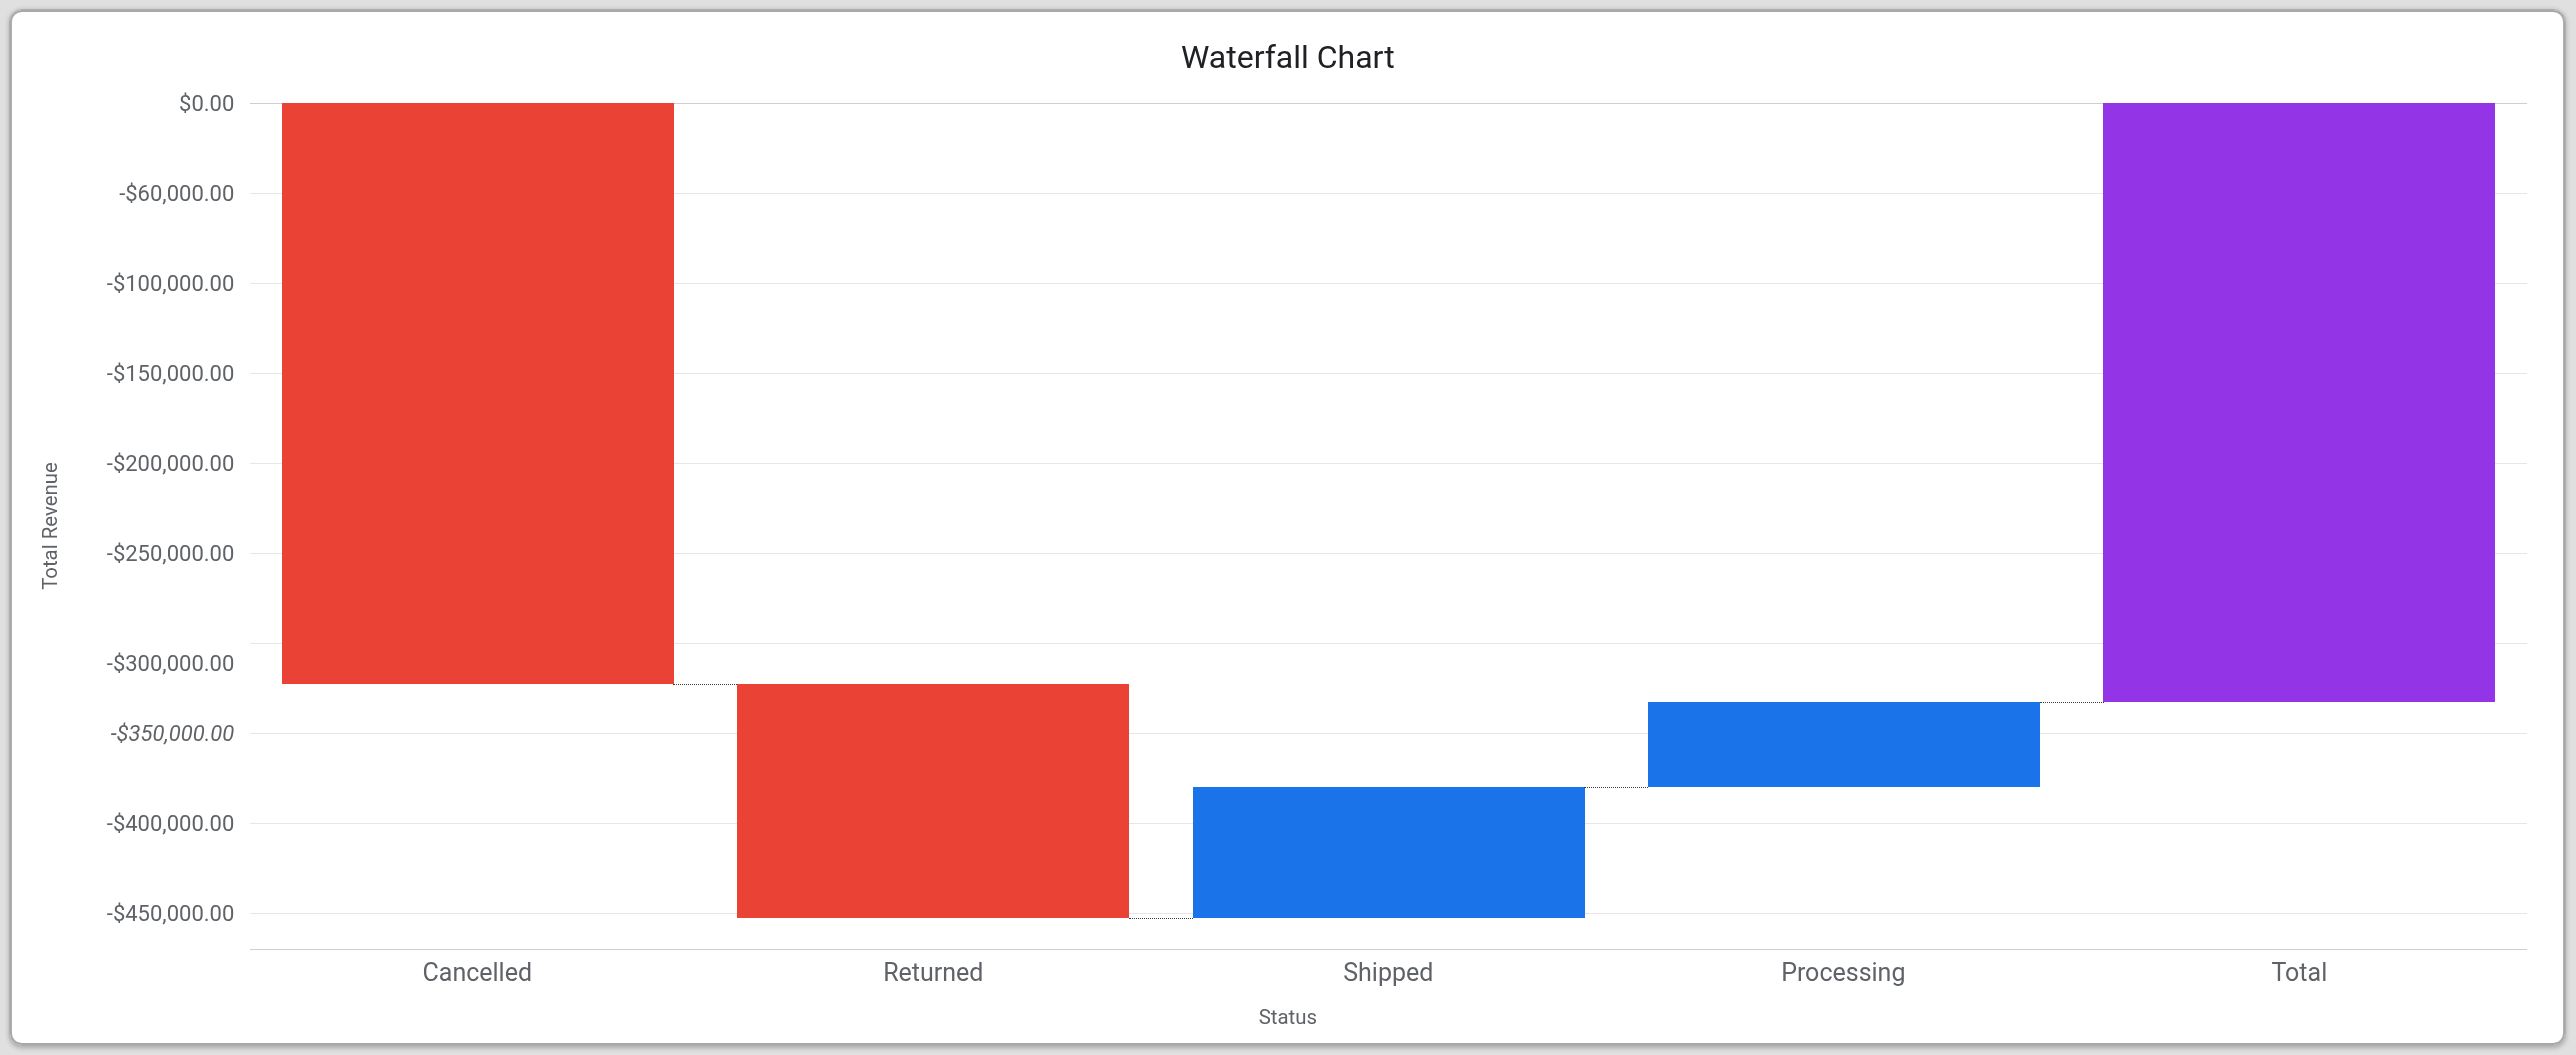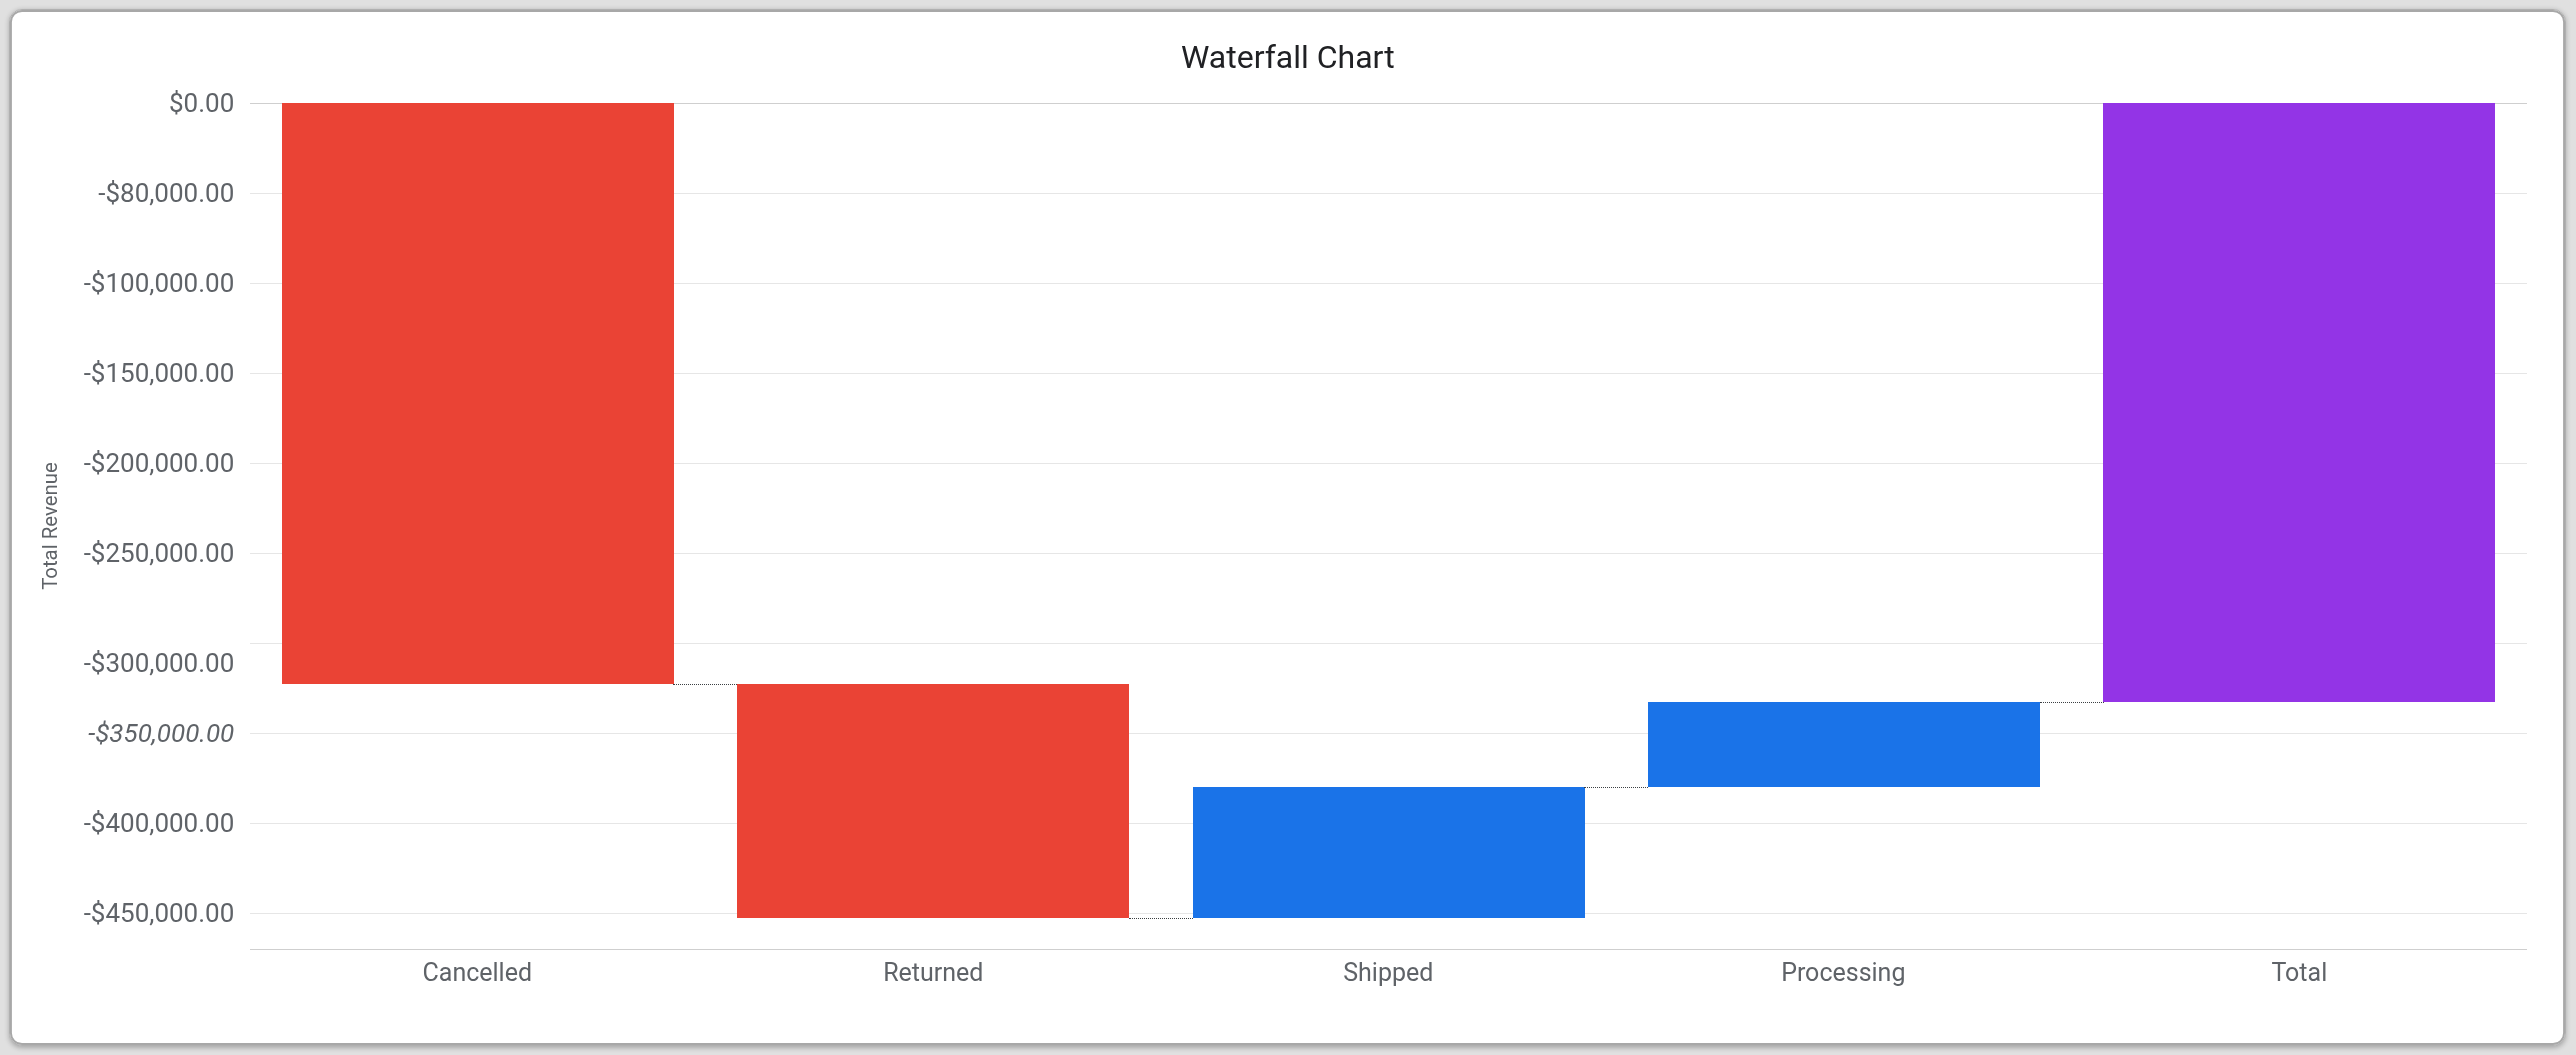--- a/index.html
+++ b/index.html
@@ -43,21 +43,21 @@
     left: 0;
     width: 100%;
     height: 0;
     border-top: 0.9px solid #e6e6e6;
   }
   .gridline.dark { border-top-color: #cfcfcf; }
   .ytick {
     position: absolute;
     right: 2292px;
     text-align: right;
-    font-size: 26px;
+    font-size: 22px;
     color: #5f6368;
     transform: translateY(-50%);
     white-space: nowrap;
   }
   .ylabel {
     position: absolute;
     left: 28px;
     top: 516px;
     transform: rotate(-90deg) translateX(-50%);
     transform-origin: left top;
@@ -113,22 +113,23 @@
       <div class="bar" style="left: 32px; top: 0px; width: 392px; height: 581px; background: rgb(234, 67, 53);"></div>
       <div class="bar" style="left: 487px; top: 581px; width: 392px; height: 234px; background: rgb(234, 67, 53);"></div>
       <div class="bar" style="left: 943px; top: 684px; width: 392px; height: 131px; background: rgb(26, 115, 232);"></div>
       <div class="bar" style="left: 1398px; top: 599px; width: 392px; height: 85px; background: rgb(26, 115, 232);"></div>
       <div class="bar" style="left: 1853px; top: 0px; width: 392px; height: 599px; background: rgb(147, 52, 230);"></div>
       <div class="connector" style="left: 423px; width: 64px; top: 581px;"></div>
       <div class="connector" style="left: 879px; width: 64px; top: 815px;"></div>
       <div class="connector" style="left: 1334px; width: 64px; top: 684px;"></div>
       <div class="connector" style="left: 1790px; width: 64px; top: 599px;"></div>
     </div>
+  <div class="xlabel">Status</div>
 <div class="ytick" style="top: 93px; right: 2331px;">$0.00</div>
-    <div class="ytick" style="top: 183px; right: 2331px;">-$80,000.00</div>
+    <div class="ytick" style="top: 183px; right: 2331px;">-$60,000.00</div>
     <div class="ytick" style="top: 273px; right: 2331px;">-$100,000.00</div>
     <div class="ytick" style="top: 363px; right: 2331px;">-$150,000.00</div>
     <div class="ytick" style="top: 453px; right: 2331px; text-align: right;">-$200,000.00</div>
     <div class="ytick" style="top: 543px; right: 2331px; margin-left: 34px;">-$250,000.00</div>
     <div class="ytick" style="top: 633px; right: 2331px; margin-top: 20px;">-$300,000.00</div>
     <div class="ytick" style="top: 723px; right: 2331px; font-style: italic;">-$350,000.00</div>
     <div class="ytick" style="top: 813px; right: 2331px; margin-left: 32px;">-$400,000.00</div>
     <div class="ytick" style="top: 903px; right: 2331px;">-$450,000.00</div>
     <div class="xtick" style="left: 467px;">Cancelled</div>
     <div class="xtick" style="left: 923px;">Returned</div>

